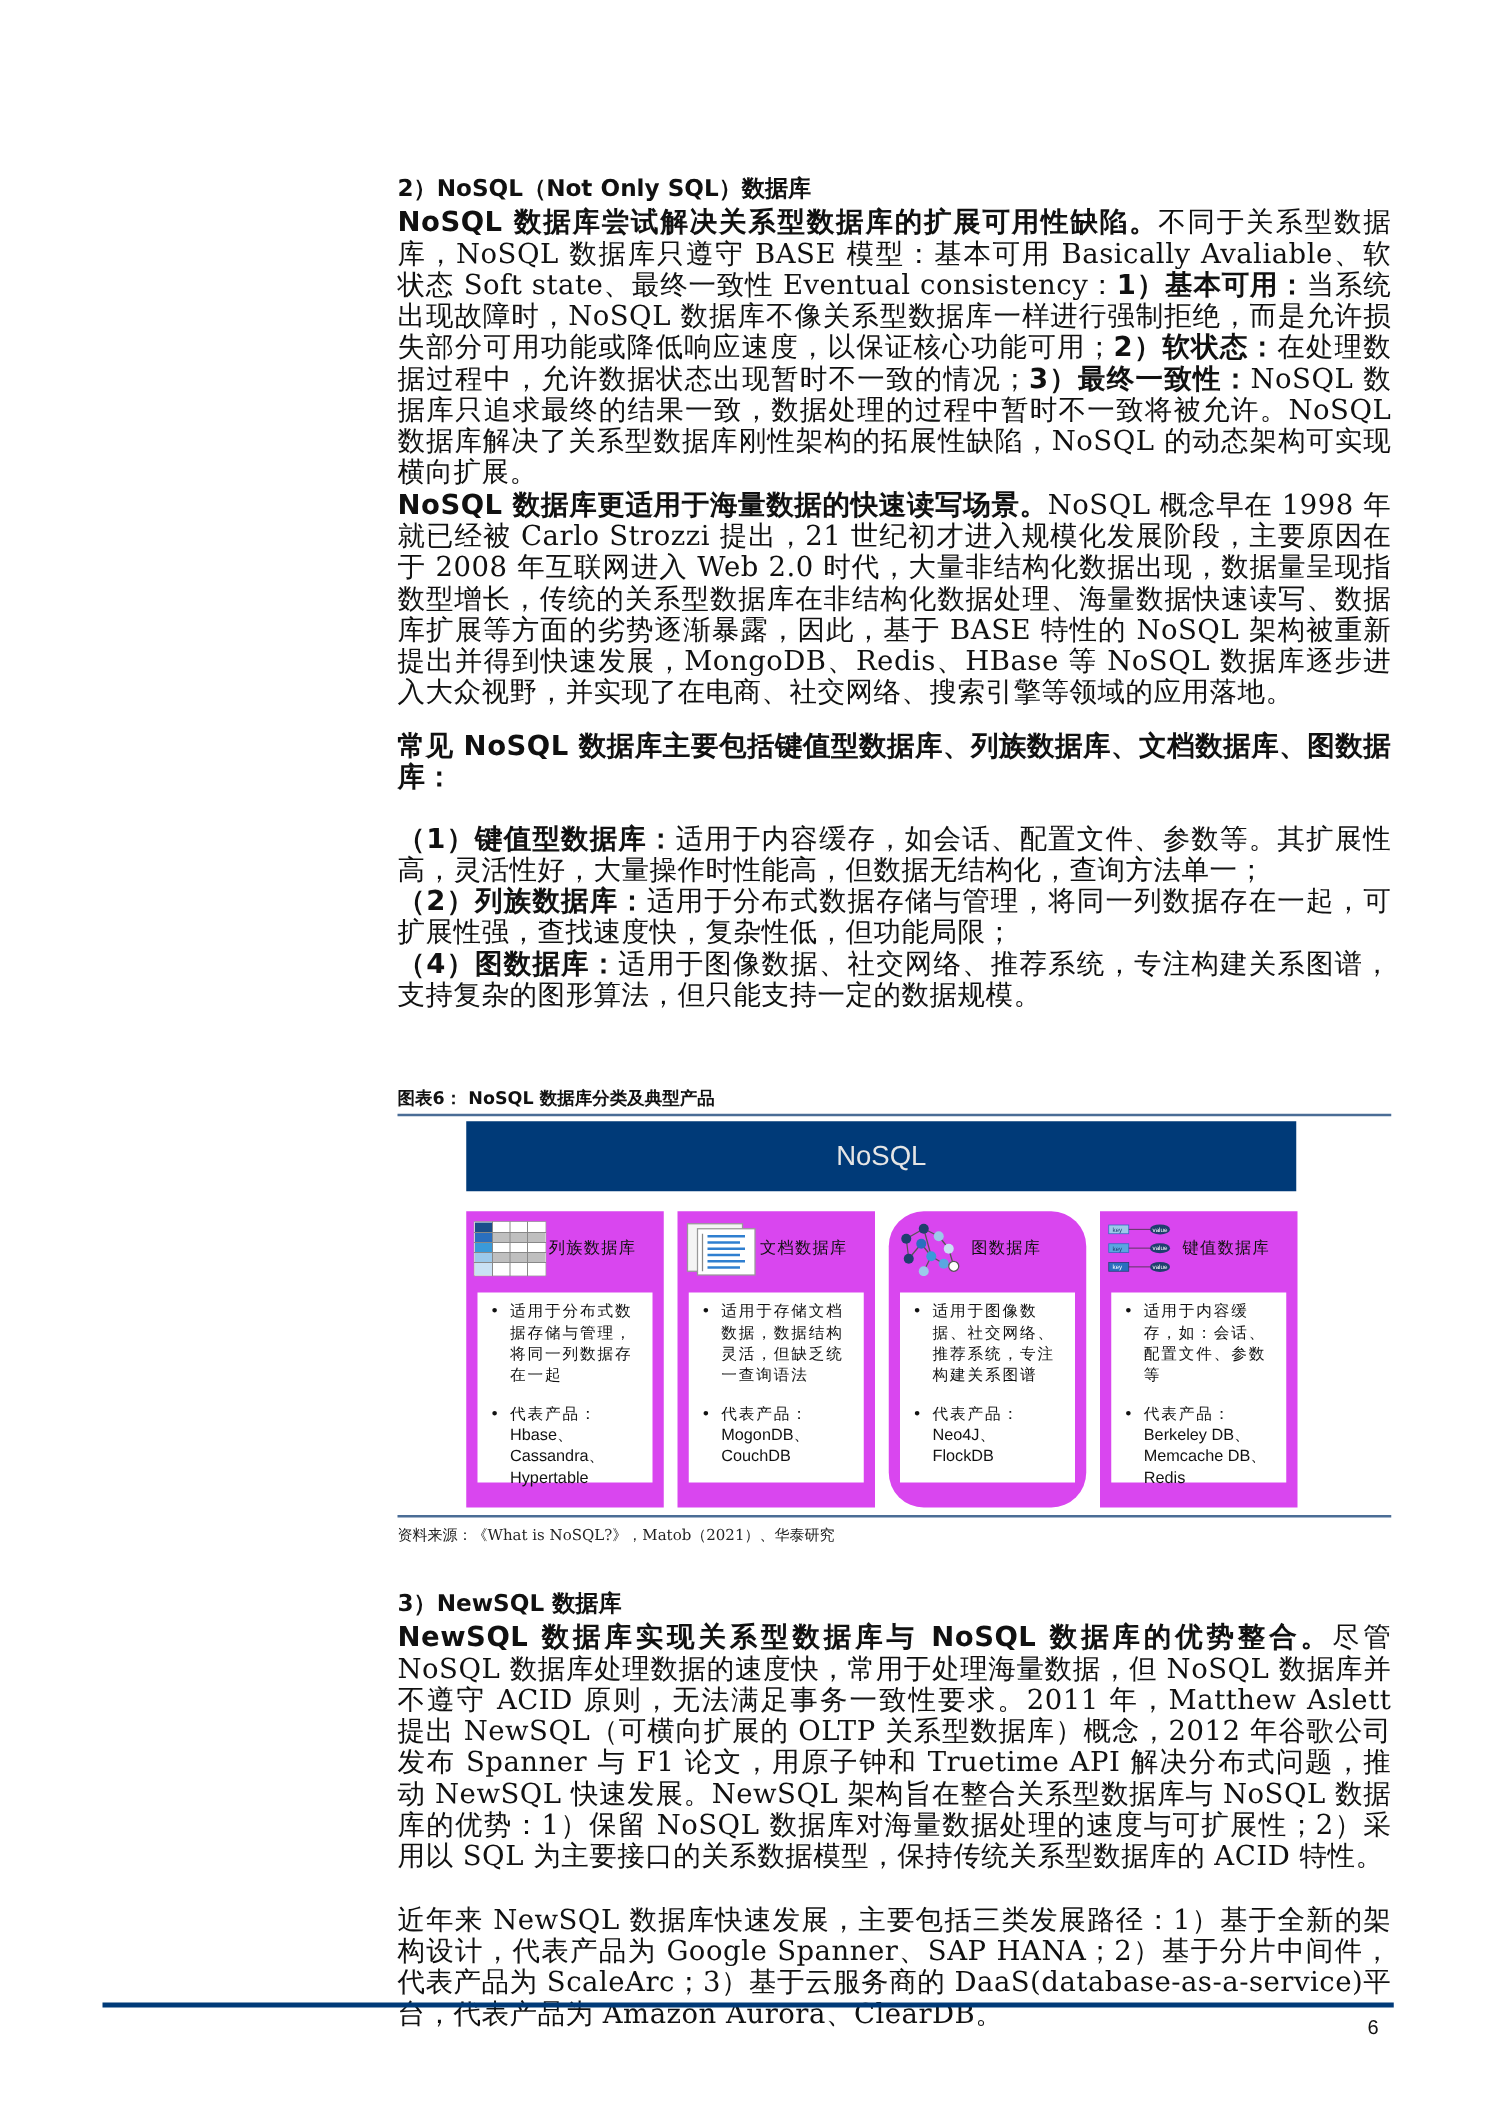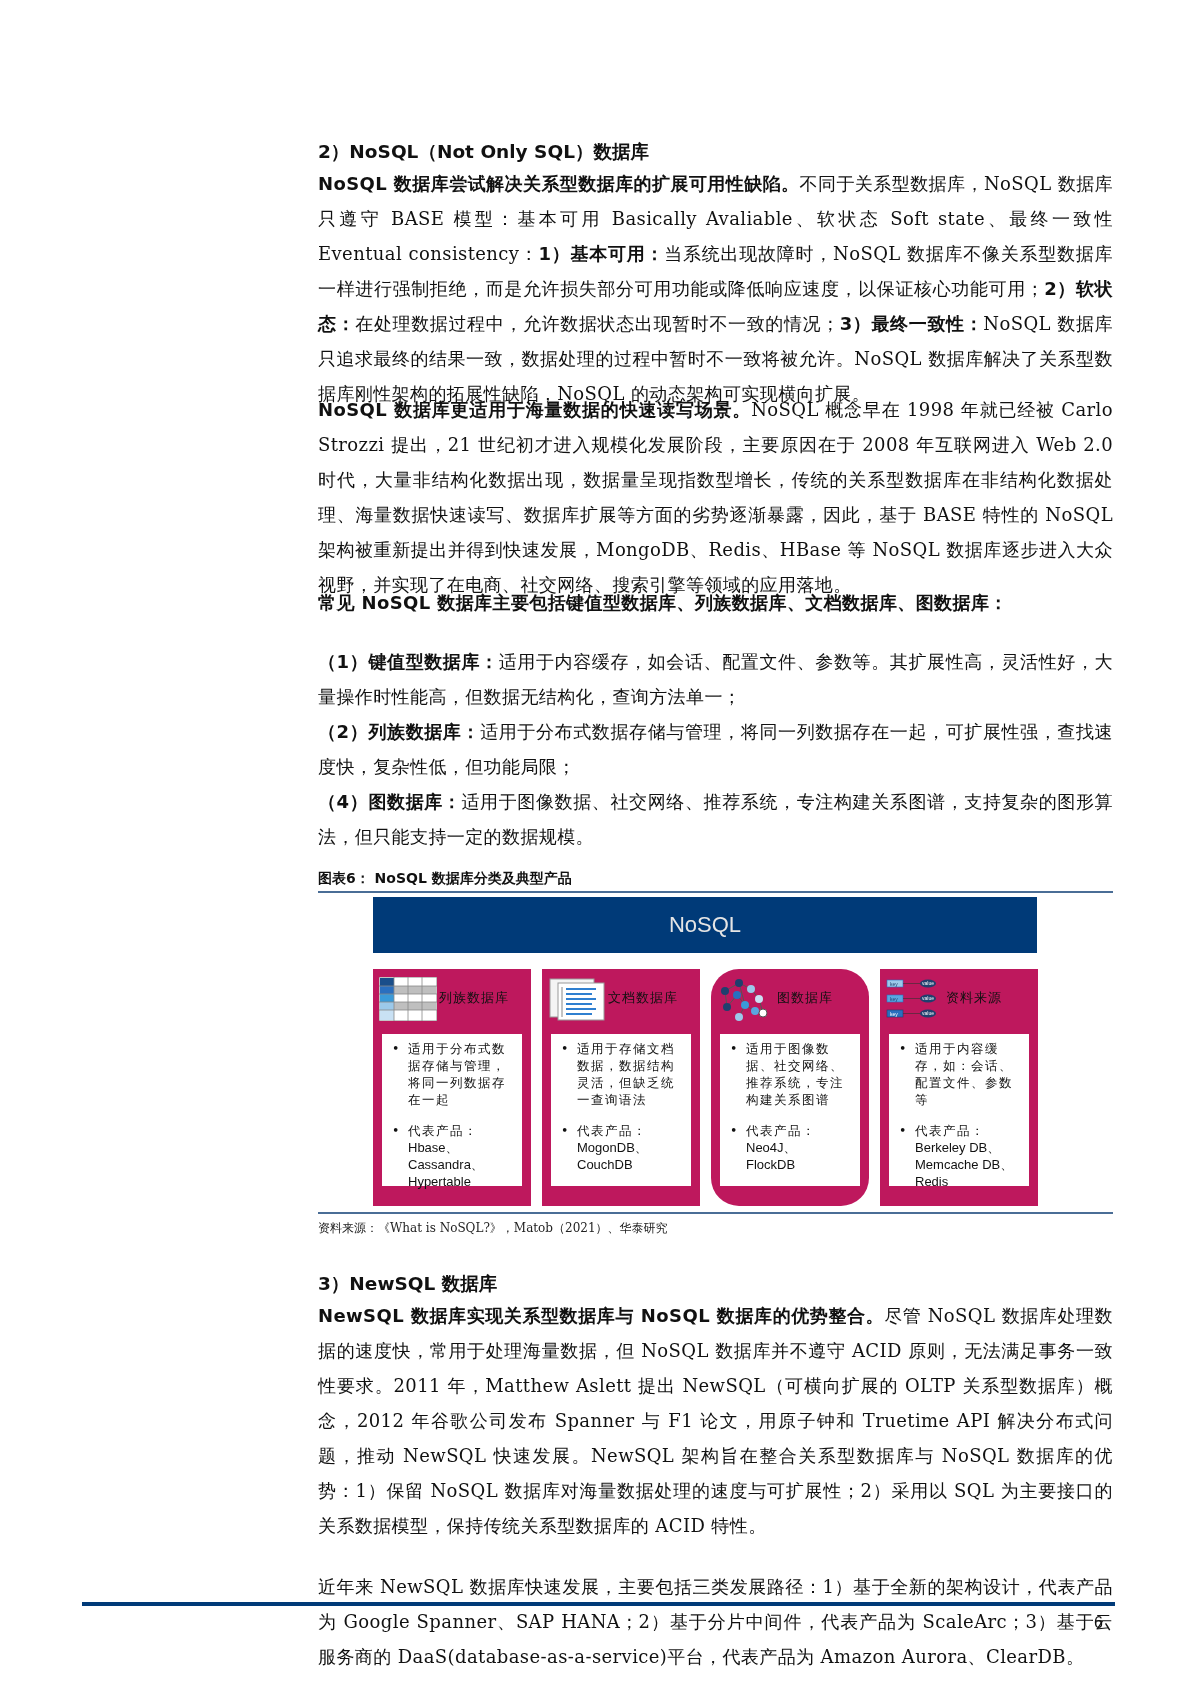--- a/index.html
+++ b/index.html
@@ -1,28 +1,28 @@
 <!DOCTYPE html>
 <html><head>
 <meta charset="utf-8">
 <style>
   html, body { margin:0; padding:0; background:#ffffff; }
   body { width:1190px; height:1683px; position:relative; overflow:hidden;
          font-family:"DejaVu Serif","Liberation Serif",serif; color:#111; }
   .col { position:absolute; left:318px; width:795px; }
-  .p { font-size:18px; line-height:35px; margin:0; text-align:justify; text-justify:inter-character; letter-spacing:0.4px; }
+  .p { font-size:22px; line-height:25px; margin:0; text-align:justify; text-justify:inter-character; letter-spacing:0.4px; }
   .b { font-weight:bold; font-family:"DejaVu Sans","Liberation Sans",sans-serif; }
   .heading { font-size:18.5px; font-weight:bold; font-family:"DejaVu Sans","Liberation Sans",sans-serif; margin:0; line-height:28px; }
   .fig-title { position:absolute; left:318px; top:870px; font-size:14px; font-weight:bold;
                font-family:"DejaVu Sans","Liberation Sans",sans-serif; }
   .fig-rule { position:absolute; left:318px; width:795px; height:1.5px; background:#4a6d96; }
   .nosql-banner { position:absolute; left:373px; top:897px; width:664px; height:56px; background:#003a78;
                   color:#e5e5e5; font-family:"Liberation Sans","DejaVu Sans",sans-serif; font-size:22px;
                   display:flex; align-items:center; justify-content:center; }
-  .card { position:absolute; top:969px; width:158px; height:237px; background:#be185d; }
+  .card { position:absolute; top:969px; width:158px; height:237px; background:#d946ef; }
   .card-head { position:absolute; left:0; top:0; width:158px; height:60px; }
   .card-icon { position:absolute; left:6px; top:8px; width:58px; height:44px; }
   .card-label { position:absolute; left:66px; top:20px; font-size:13px; letter-spacing:1px;
                 font-family:"DejaVu Serif","Liberation Serif",serif; white-space:nowrap; }
   .card-body { position:absolute; left:9px; top:65px; width:140px; height:152px; background:#ffffff; }
   .card-body ul { list-style:none; margin:0; padding:6px 4px 0 10px; }
   .card-body li { position:relative; padding-left:16px; font-size:12.5px; line-height:17px; letter-spacing:1.5px; }
   .card-body li::before { content:"•"; position:absolute; left:0; top:0; }
   .card-body li + li { margin-top:14px; }
   .card-body .prod { font-family:"Liberation Sans","DejaVu Sans",sans-serif; letter-spacing:0; font-size:13px; }
@@ -171,21 +171,21 @@
         <ellipse cx="42" cy="21.5" rx="8" ry="4" fill="#1f3f6e"></ellipse>
         <text x="36" y="23.3" fill="#fff">value</text>
 
         <rect x="1" y="33" width="16" height="7" fill="#2a6fbf" stroke="#1f3f6e" stroke-width="0.6"></rect>
         <text x="4" y="38.5" fill="#fff">key</text>
         <line x1="17" y1="36.5" x2="34" y2="36.5" stroke="#333" stroke-width="0.6"></line>
         <ellipse cx="42" cy="36.5" rx="8" ry="4" fill="#1f3f6e"></ellipse>
         <text x="36" y="38.3" fill="#fff">value</text>
       </g>
     </svg>
-    <span class="card-label">资料来源</span>
+    <span class="card-label">键值数据库</span>
   </div>
   <div class="card-body">
     <ul>
       <li>适用于内容缓存，如：会话、配置文件、参数等</li>
       <li><span>代表产品：</span><br><span class="prod">Berkeley DB、</span><br><span class="prod">Memcache DB、</span><br><span class="prod">Redis</span></li>
     </ul>
   </div>
 </div>
 
 <div class="fig-rule" style="top:1212px;"></div>

